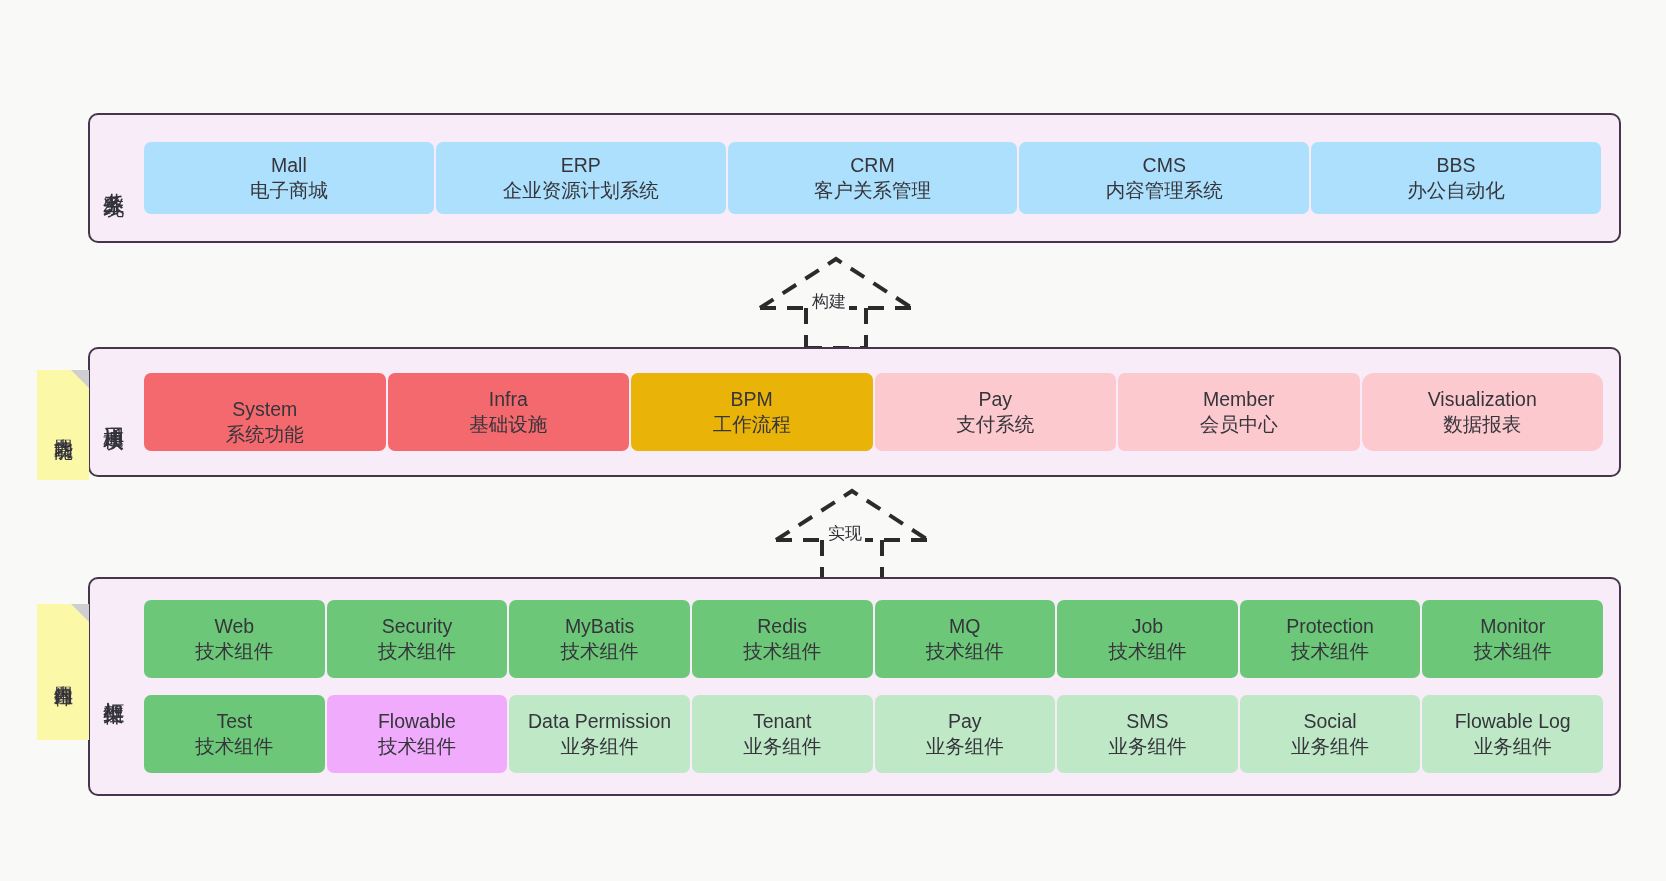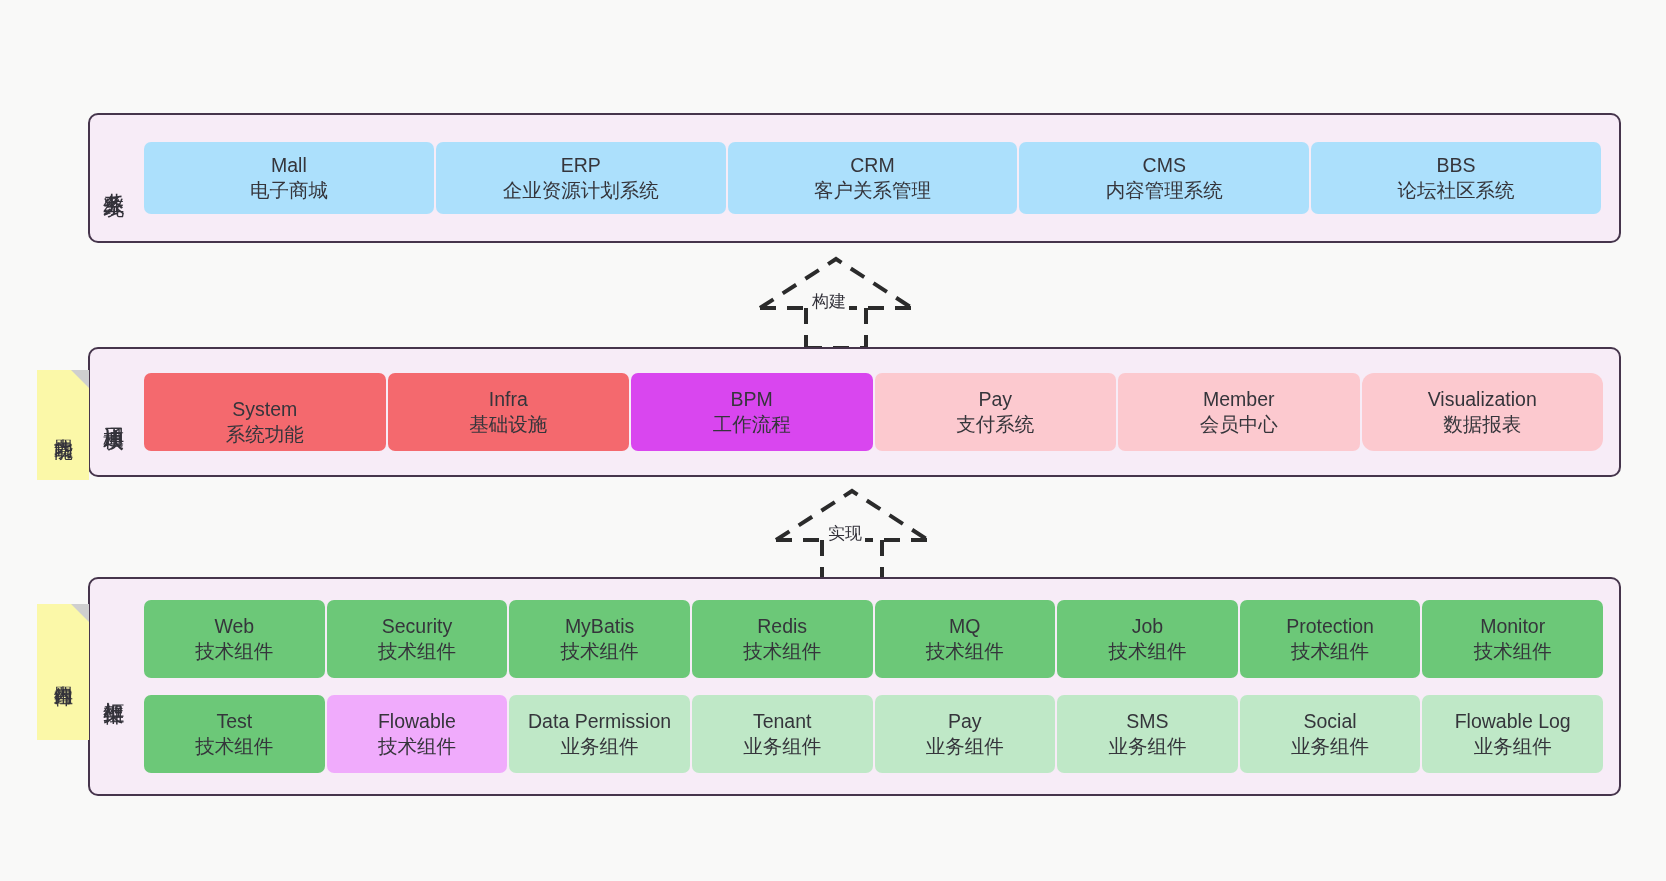--- a/index.html
+++ b/index.html
@@ -154,21 +154,21 @@
         <div class="card c-blue" style="background: rgb(172, 224, 252);">
           <span class="t1">CRM</span>
           <span class="t2">客户关系管理</span>
         </div>
         <div class="card c-blue" style="background: rgb(172, 224, 252);">
           <span class="t1">CMS</span>
           <span class="t2">内容管理系统</span>
         </div>
         <div class="card c-blue" style="background: rgb(172, 224, 252);">
           <span class="t1">BBS</span>
-          <span class="t2">论坛社区系统</span>
+          <span class="t2">办公自动化</span>
         </div>
       </div>
     </div>
   </div>
 
   <div class="uml" id="uml-build">
     <svg width="200" height="96" viewBox="0 0 200 96">
       <path d="M 24 54 L 100 5 L 176 54" fill="none" stroke="#2b2b2b" stroke-width="4" stroke-dasharray="16 11" stroke-linecap="butt"></path>
       <path d="M 24 54 L 176 54" fill="none" stroke="#2b2b2b" stroke-width="4" stroke-dasharray="16 11"></path>
       <path d="M 70 54 L 70 96" fill="none" stroke="#2b2b2b" stroke-width="4" stroke-dasharray="16 11"></path>
@@ -183,21 +183,21 @@
     <div class="layer-body">
       <div class="row">
         <div class="card c-red" style="background: rgb(244, 105, 110); justify-content: flex-end;">
           <span class="t1">System</span>
           <span class="t2">系统功能</span>
         </div>
         <div class="card c-red" style="background: rgb(244, 105, 110);">
           <span class="t1">Infra</span>
           <span class="t2">基础设施</span>
         </div>
-        <div class="card c-pink" style="background: #d946ef;">
+        <div class="card c-pink" style="background: #eab308;">
           <span class="t1">BPM</span>
           <span class="t2">工作流程</span>
         </div>
         <div class="card c-pink" style="background: rgb(252, 201, 207);">
           <span class="t1">Pay</span>
           <span class="t2">支付系统</span>
         </div>
         <div class="card c-pink" style="background: rgb(252, 201, 207);">
           <span class="t1">Member</span>
           <span class="t2">会员中心</span>

